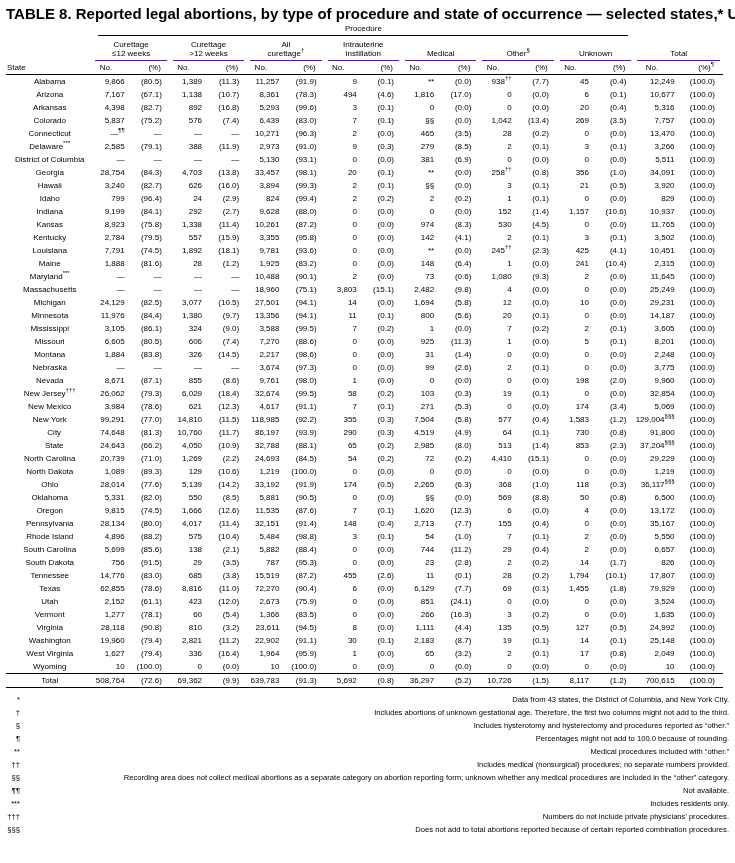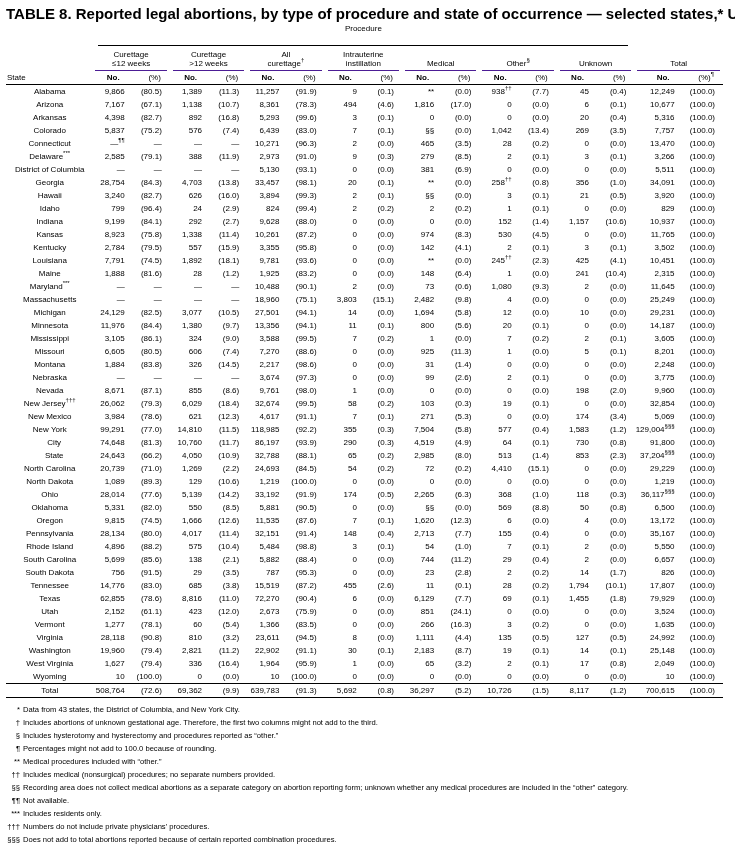--- a/index.html
+++ b/index.html
@@ -19,40 +19,40 @@
   col.c-no { width: 40px; }
   col.c-pct { width: 37px; }
   col.c-tno { width: 48px; }
   col.c-tpct { width: 40px; }
   thead th {
     font-weight: normal; font-size: 8px; line-height: 9.5px;
     vertical-align: bottom; text-align: center; padding: 0;
   }
   .state-h { text-align: left; border-bottom: 1px solid #000; padding: 0 0 2px 1px; }
   .proc-h { padding-bottom: 1px; }
-  .proc-h .u { border-bottom: 1px solid #000; padding-bottom: 11px; margin: 0 6px; }
+  .proc-h .u { border-bottom: 1px solid #000; padding-bottom: 1px; margin: 0 6px; }
   .grp-h { padding-top: 3px; }
   .grp-h .u { border-bottom: 1px solid #4c1d95; padding-bottom: 1px; margin: 0 3px; }
   .sub-h { border-bottom: 1px solid #000; padding: 2px 0; }
-  .no-h { text-align: right; padding-right: 13px; font-weight: bold; }
+  .no-h { text-align: center; padding-right: 13px; }
   .pct-h { text-align: right; padding-right: 9px; }
   tbody td {
     font-size: 8px; height: 13px; line-height: 13px;
     padding: 0; white-space: nowrap;
   }
   td.state { text-align: center; padding-left: 1px; }
   td.state.indent { padding-left: 10px; }
   td.no { text-align: right; padding-right: 8px; }
   td.pct { text-align: right; padding-right: 8px; }
   tr.total td { border-top: 1px solid #000; border-bottom: 1px solid #000; }
   sup { font-size: 6px; line-height: 0; vertical-align: super; }
   .footnotes { margin-top: 5px; width: 723px; }
   .fn { display: flex; font-size: 7.6px; line-height: 13px; }
   .fn-mark { flex: 0 0 17px; text-align: right; padding-right: 3px; }
-  .fn-text { flex: 1; }
+  .fn-text { flex: 1; text-align: right; }
 </style>
 </head>
 <body>
 
 <div class="page">
   <div class="title">TABLE 8. Reported legal abortions, by type of procedure and state of occurrence — selected states,* United States, 2002</div>
 
   <table>
     <colgroup>
       <col class="c-state">

